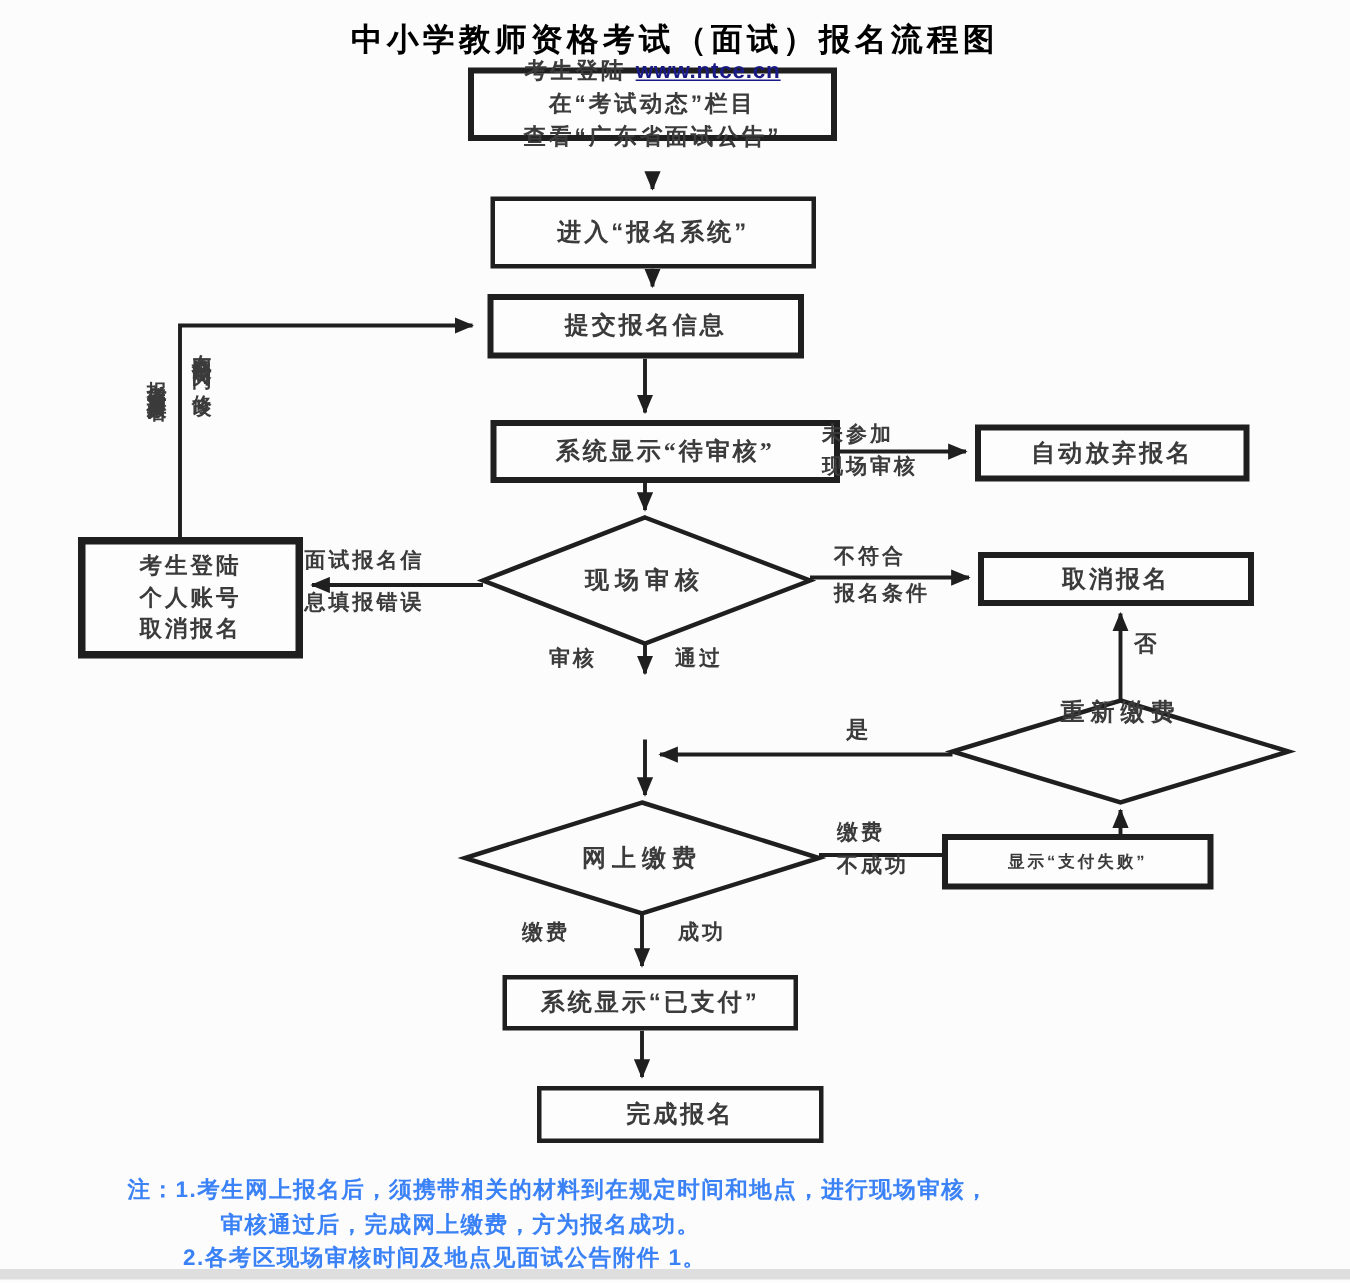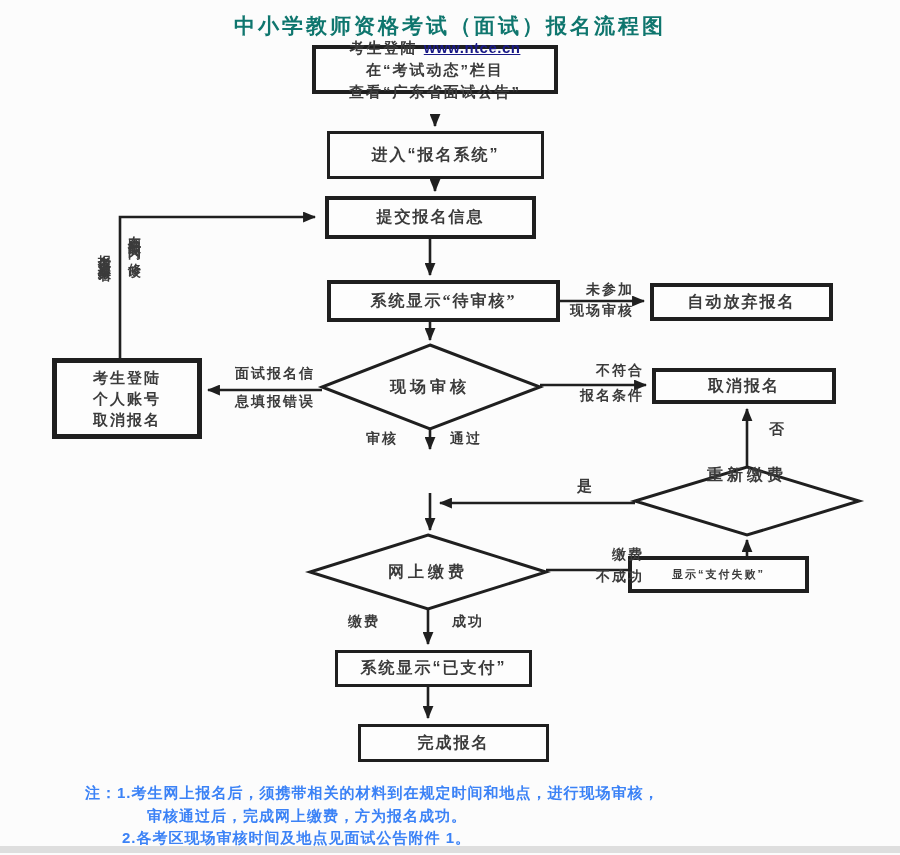--- a/index.html
+++ b/index.html
@@ -4,39 +4,39 @@
 <style>
   html,body{margin:0;padding:0;background:#ffffff;}
   #canvas{
     position:relative;width:900px;height:855px;overflow:hidden;
     background:#fcfcfc;
     font-family:"Liberation Sans","DejaVu Sans",sans-serif;
     color:#3b3b3b;
   }
   .title{
     position:absolute;left:0;top:12px;width:900px;text-align:center;
-    font-size:21px;font-weight:bold;letter-spacing:3px;color:#0f766e;
+    font-size:21px;font-weight:bold;letter-spacing:3px;color:#000000;
   }
   svg.wires{position:absolute;left:0;top:0;z-index:1;}
   .box{
     position:absolute;box-sizing:border-box;background:#fdfdfd;
     border:4px solid #1f1f1f;display:flex;flex-direction:column;
     align-items:center;justify-content:center;text-align:center;
     font-weight:bold;font-size:16px;letter-spacing:2px;z-index:2;color:#3b3b3b;
   }
   .b3{border-width:3px;}
   .b5{border-width:5px;}
   .box .bline{line-height:22px;font-size:15px;white-space:nowrap;}
   .link{color:#1a1a86;text-decoration:underline;letter-spacing:0.5px;cursor:pointer;}
   .dlabel{
     position:absolute;z-index:3;text-align:center;font-weight:bold;
     font-size:16px;letter-spacing:4px;color:#3b3b3b;
   }
   .elabel{
-    position:absolute;z-index:3;text-align:right;font-weight:bold;
+    position:absolute;z-index:3;text-align:left;font-weight:bold;
     font-size:14px;letter-spacing:2px;color:#3b3b3b;white-space:nowrap;
   }
   .elabel .row{display:block;line-height:19px;}
   .split{display:flex;justify-content:space-between;}
   .vtext{
     position:absolute;z-index:3;writing-mode:vertical-rl;
     font-size:13px;font-weight:bold;letter-spacing:2px;color:#3b3b3b;
   }
   .notes{position:absolute;z-index:3;font-size:15px;font-weight:bold;
     letter-spacing:1px;color:#3b82f6;white-space:nowrap;}

